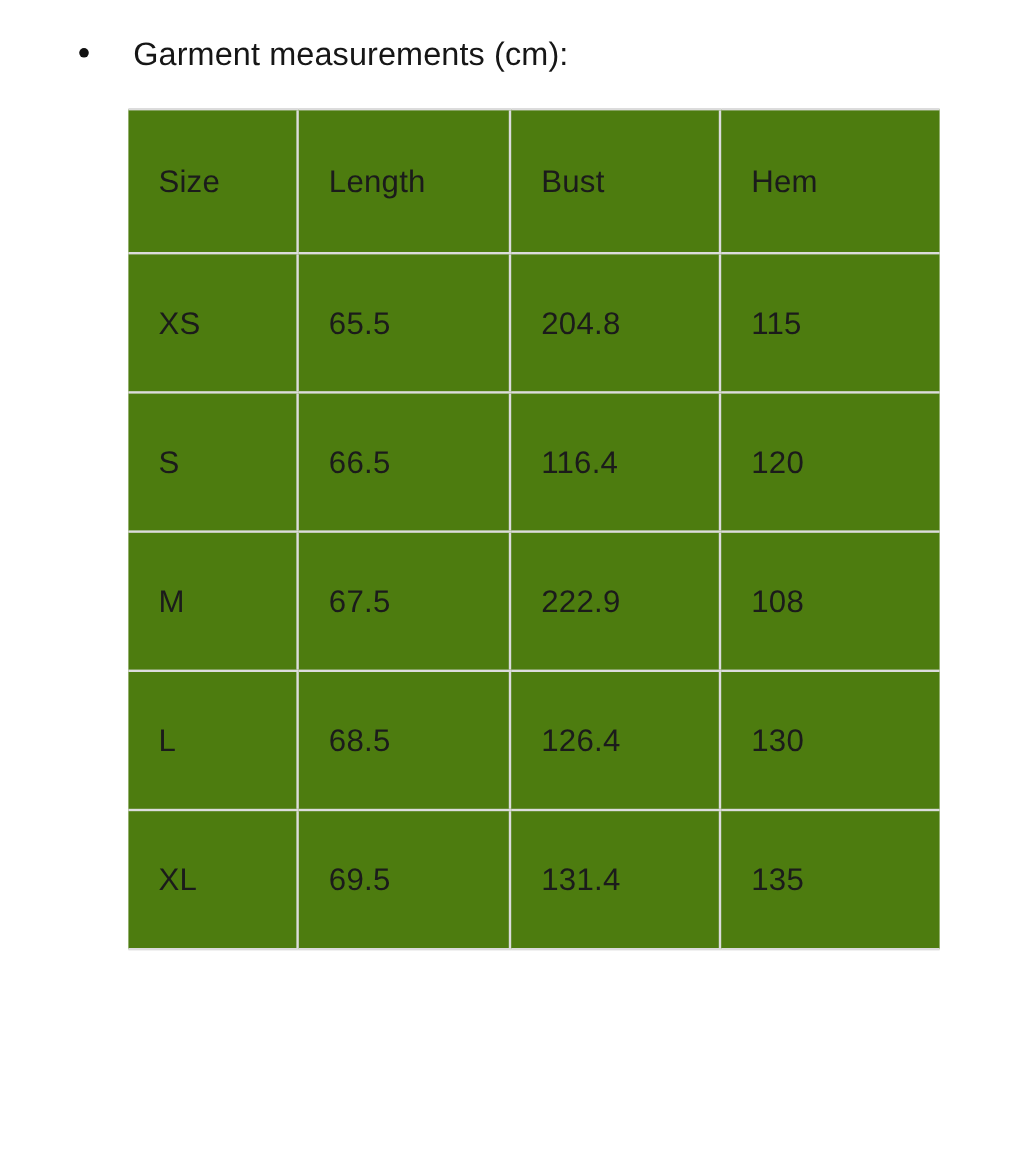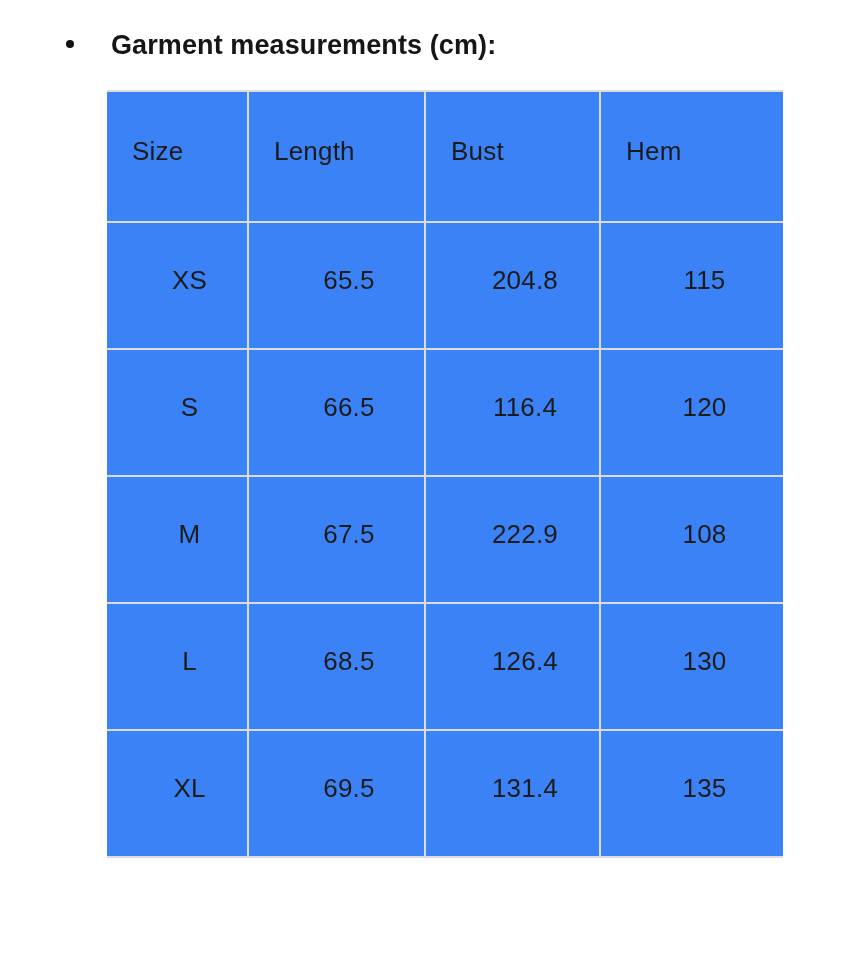--- a/index.html
+++ b/index.html
@@ -32,21 +32,21 @@
     height: 8px;
     border-radius: 50%;
     background: #111111;
   }
   .heading-text {
     position: absolute;
     left: 111px;
     top: 14px;
     font-size: 27px;
     line-height: 34px;
-    font-weight: 700;
+    font-weight: 400;
     letter-spacing: 0.1px;
     color: #161616;
     white-space: nowrap;
   }
 
   
   .table-wrap {
     position: absolute;
     left: 107px;
     top: 90px;
@@ -61,44 +61,43 @@
   table.measure-table col.c-length { width: 177px; }
   table.measure-table col.c-bust   { width: 175px; }
   table.measure-table col.c-hem    { width: 183px; }
 
   table.measure-table th,
   table.measure-table td {
     border-top: 2px solid #dcdcdc;
     border-bottom: 2px solid #dcdcdc;
     border-left: 2px solid #dcdcdc;
     border-right: 0;
-    padding: 0 0 11px 25px;
+    padding: 0 0 0 25px;
     text-align: left;
     vertical-align: middle;
     font-weight: 300;
     font-size: 26px;
     line-height: 30px;
     letter-spacing: 0.2px;
     color: #1b1b1b;
-    background: #3b82f6;
+    background: #4d7c0f;
   }
   
   table.measure-table th:first-child,
   table.measure-table td:first-child {
     border-left: 0;
   }
 
   table.measure-table thead th {
     height: 118px;
     font-size: 26px;
     color: #1b1b1b;
   }
   table.measure-table tbody td {
     height: 114px;
-    text-align: center;
   }
 </style>
 </head>
 <body>
 
 <div class="heading-row">
   <span class="bullet-dot"></span>
   <span class="heading-text">Garment measurements (cm):</span>
 </div>
 

